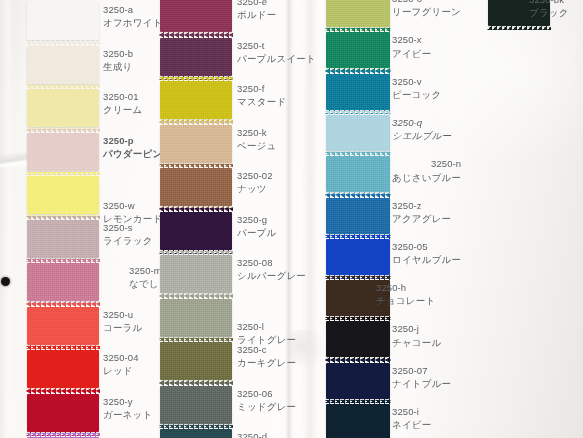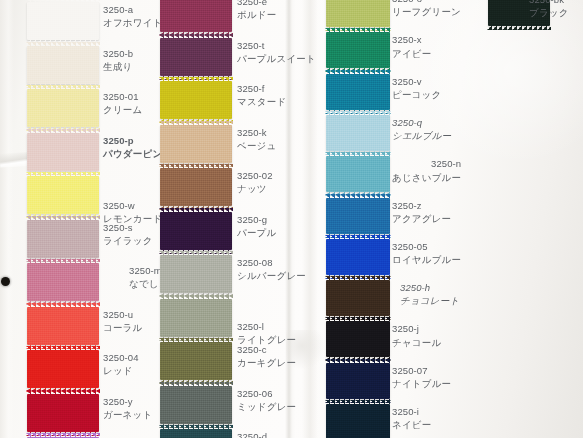--- a/index.html
+++ b/index.html
@@ -260,21 +260,21 @@
       <div class="chip" style="left: 326px; top: 238.8px; width: 64px; height: 36px; background: rgb(19, 66, 196); color: rgb(19, 66, 196);">
         <div class="tex"></div>
       </div>
       <div class="lbl" style="left: 392px; top: 240.8px;">
         <div class="code">3250-05</div>
         <div class="jp">ロイヤルブルー</div>
       </div>
       <div class="chip" style="left: 326px; top: 280.1px; width: 64px; height: 36px; background: rgb(58, 42, 30); color: rgb(58, 42, 30);">
         <div class="tex"></div>
       </div>
-      <div class="lbl" style="left: 400px; top: 282.1px; font-style: italic;">
+      <div class="lbl" style="left: 376px; top: 282.1px;">
         <div class="code">3250-h</div>
         <div class="jp">チョコレート</div>
       </div>
       <div class="chip" style="left: 326px; top: 321.4px; width: 64px; height: 36px; background: rgb(22, 21, 26); color: rgb(22, 21, 26);">
         <div class="tex"></div>
       </div>
       <div class="lbl" style="left: 392px; top: 323.4px;">
         <div class="code">3250-j</div>
         <div class="jp">チャコール</div>
       </div>

